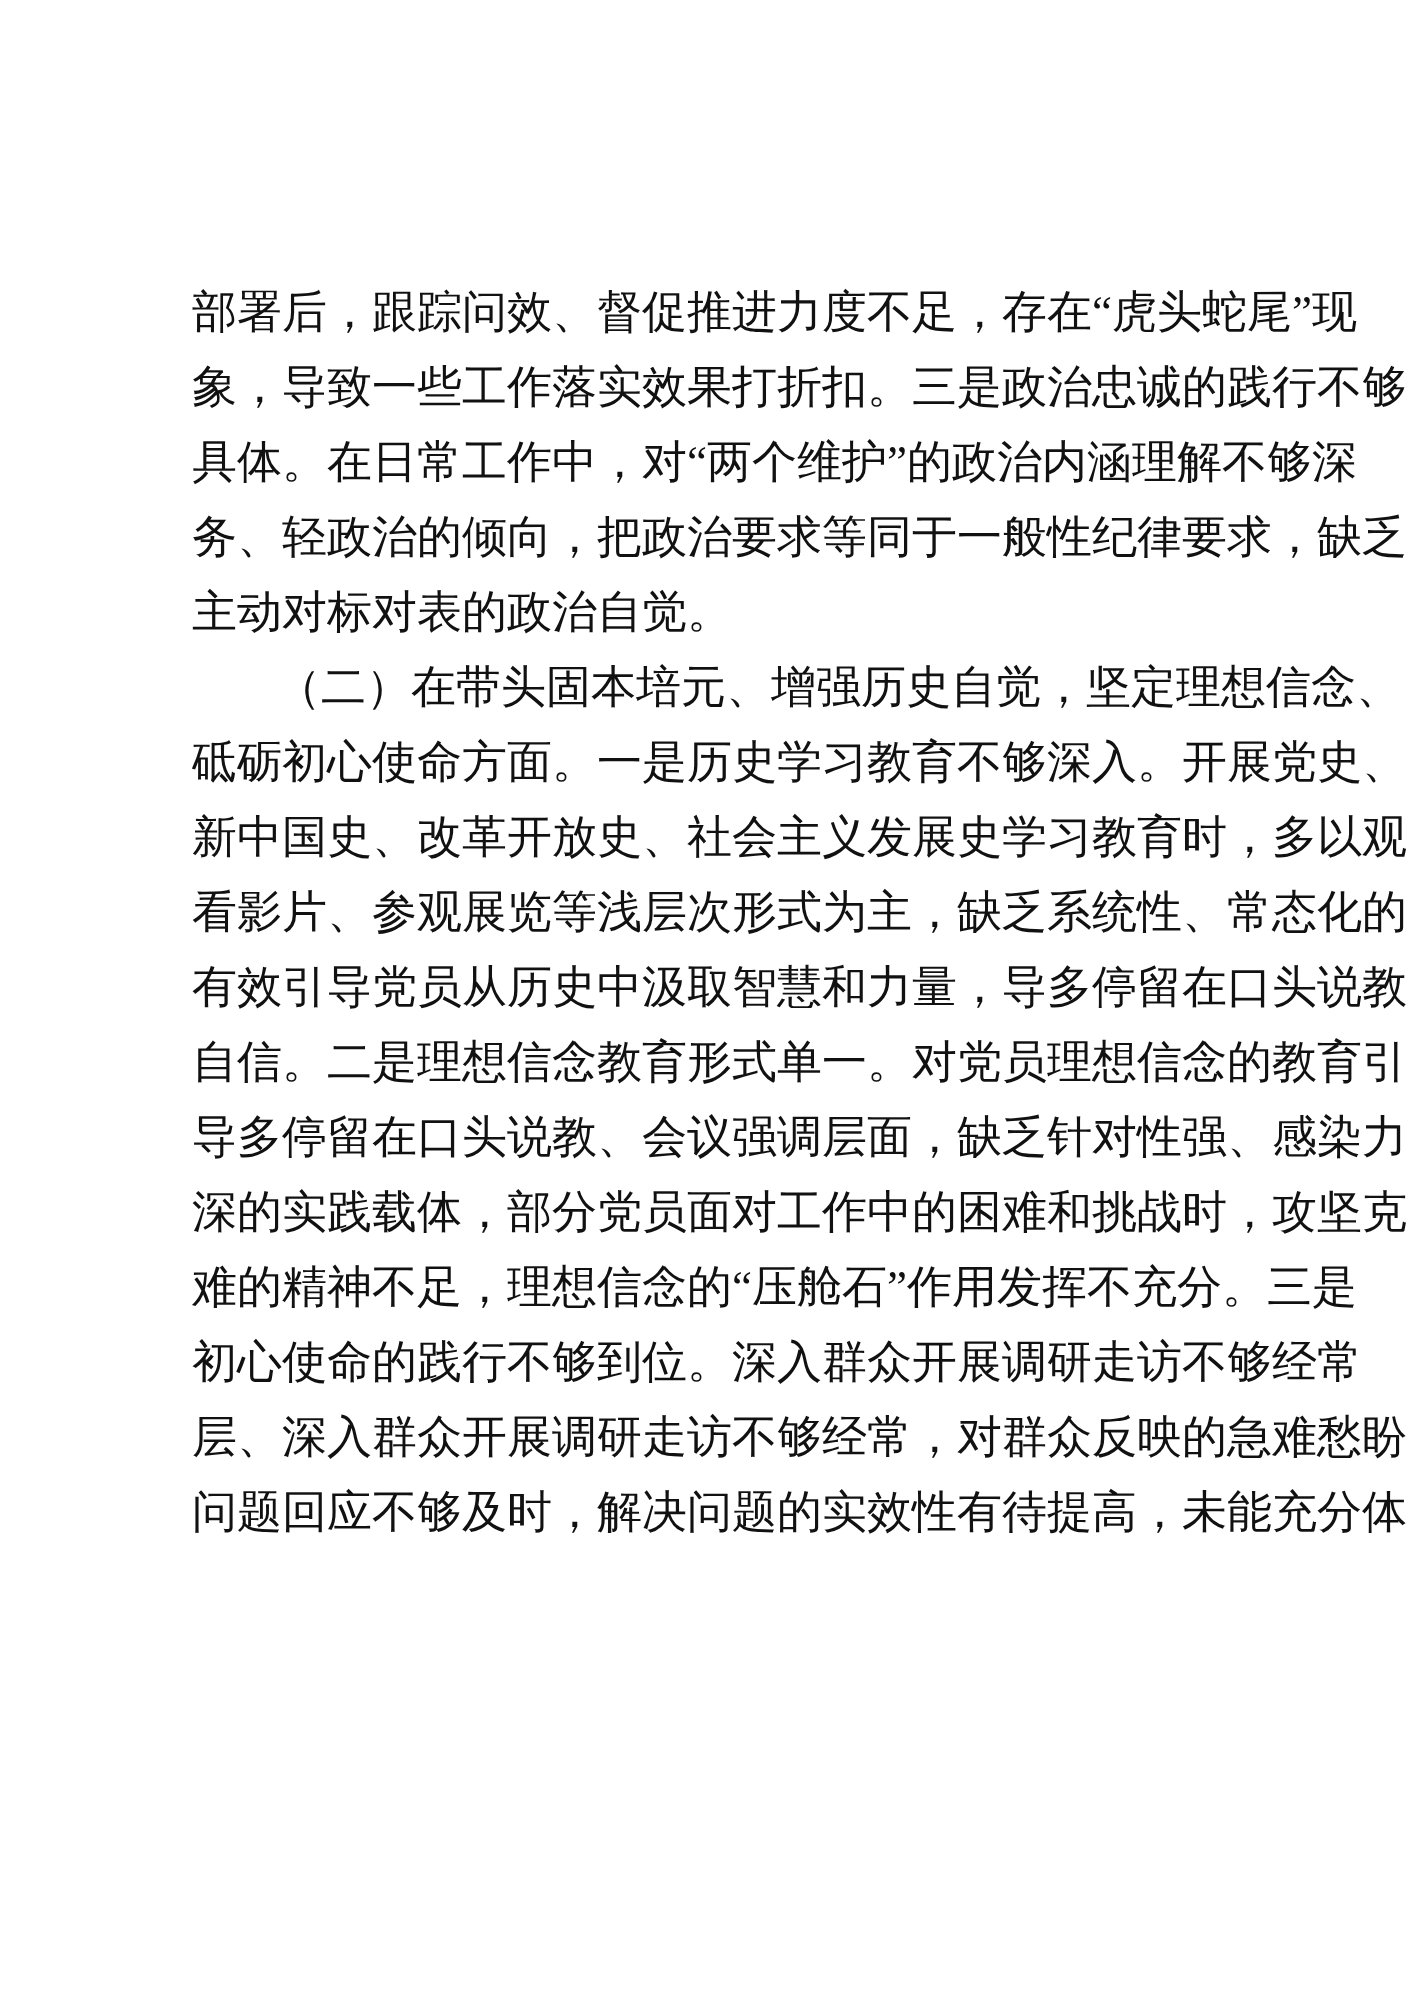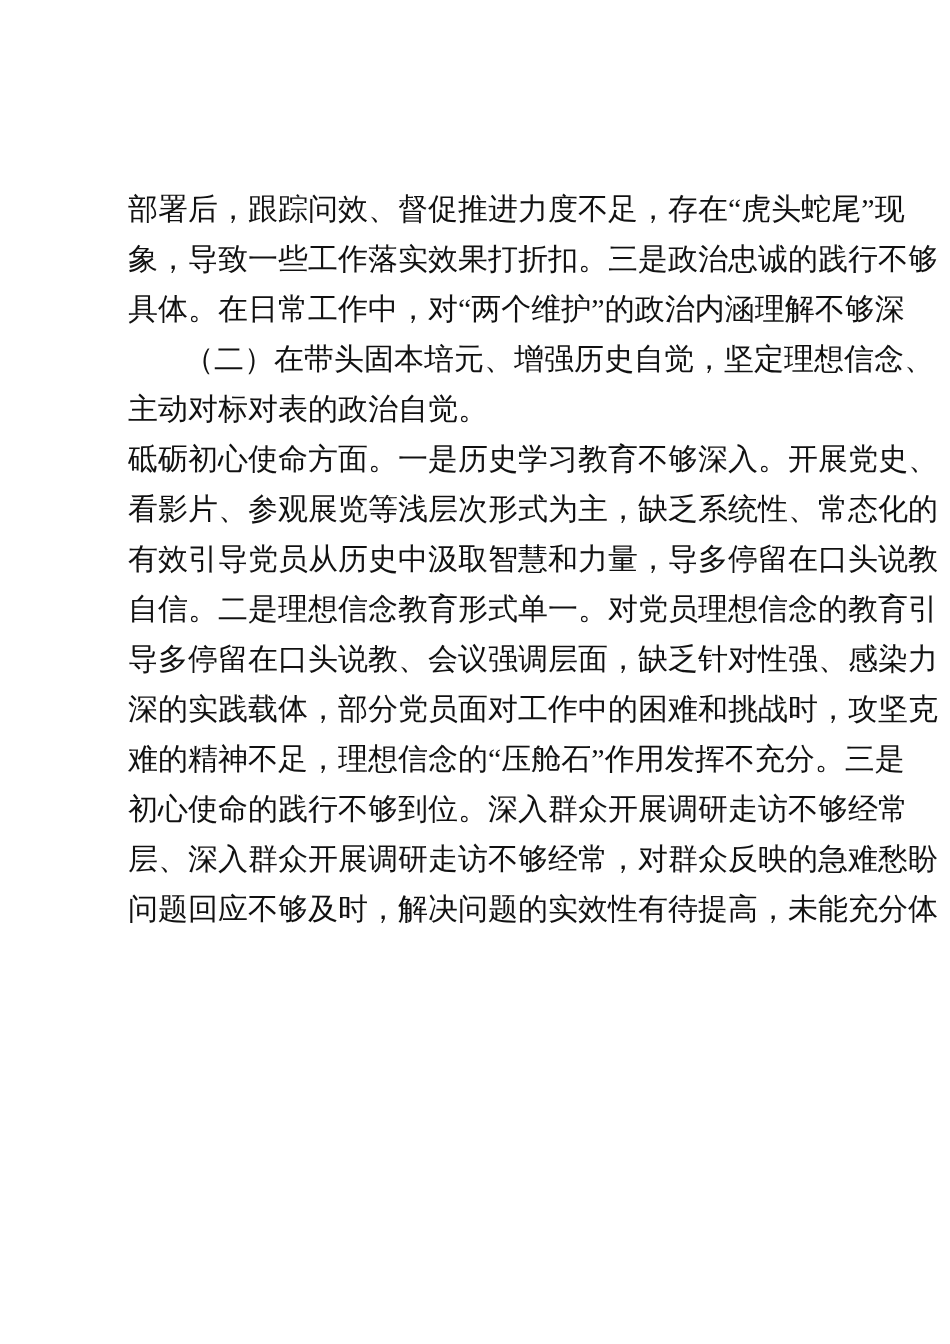--- a/index.html
+++ b/index.html
@@ -25,23 +25,25 @@
     .line.last { text-align-last: left; }
     .indent { padding-left: 56px; }
   </style>
 </head>
 <body>
 
 <div class="page">
   <span class="line">部署后，跟踪问效、督促推进力度不足，存在“虎头蛇尾”现</span>
   <span class="line">象，导致一些工作落实效果打折扣。三是政治忠诚的践行不够</span>
   <span class="line">具体。在日常工作中，对“两个维护”的政治内涵理解不够深</span>
+  <span class="line">务、轻政治的倾向，把政治要求等同于一般性纪律要求，缺乏</span>
+  <span class="line last">主动对标对表的政治自觉。</span>
   <span class="line indent">（二）在带头固本培元、增强历史自觉，坚定理想信念、</span>
-  <span class="line last">主动对标对表的政治自觉。</span>
   <span class="line">砥砺初心使命方面。一是历史学习教育不够深入。开展党史、</span>
+  <span class="line">新中国史、改革开放史、社会主义发展史学习教育时，多以观</span>
   <span class="line">看影片、参观展览等浅层次形式为主，缺乏系统性、常态化的</span>
   <span class="line">有效引导党员从历史中汲取智慧和力量，导多停留在口头说教</span>
   <span class="line">自信。二是理想信念教育形式单一。对党员理想信念的教育引</span>
   <span class="line">导多停留在口头说教、会议强调层面，缺乏针对性强、感染力</span>
   <span class="line">深的实践载体，部分党员面对工作中的困难和挑战时，攻坚克</span>
   <span class="line">难的精神不足，理想信念的“压舱石”作用发挥不充分。三是</span>
   <span class="line">初心使命的践行不够到位。深入群众开展调研走访不够经常</span>
   <span class="line">层、深入群众开展调研走访不够经常，对群众反映的急难愁盼</span>
   <span class="line">问题回应不够及时，解决问题的实效性有待提高，未能充分体</span>
 </div>

